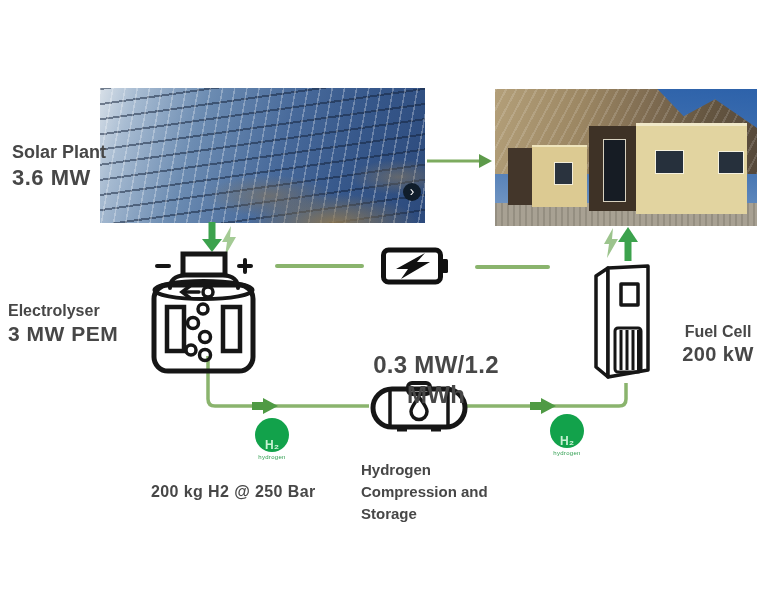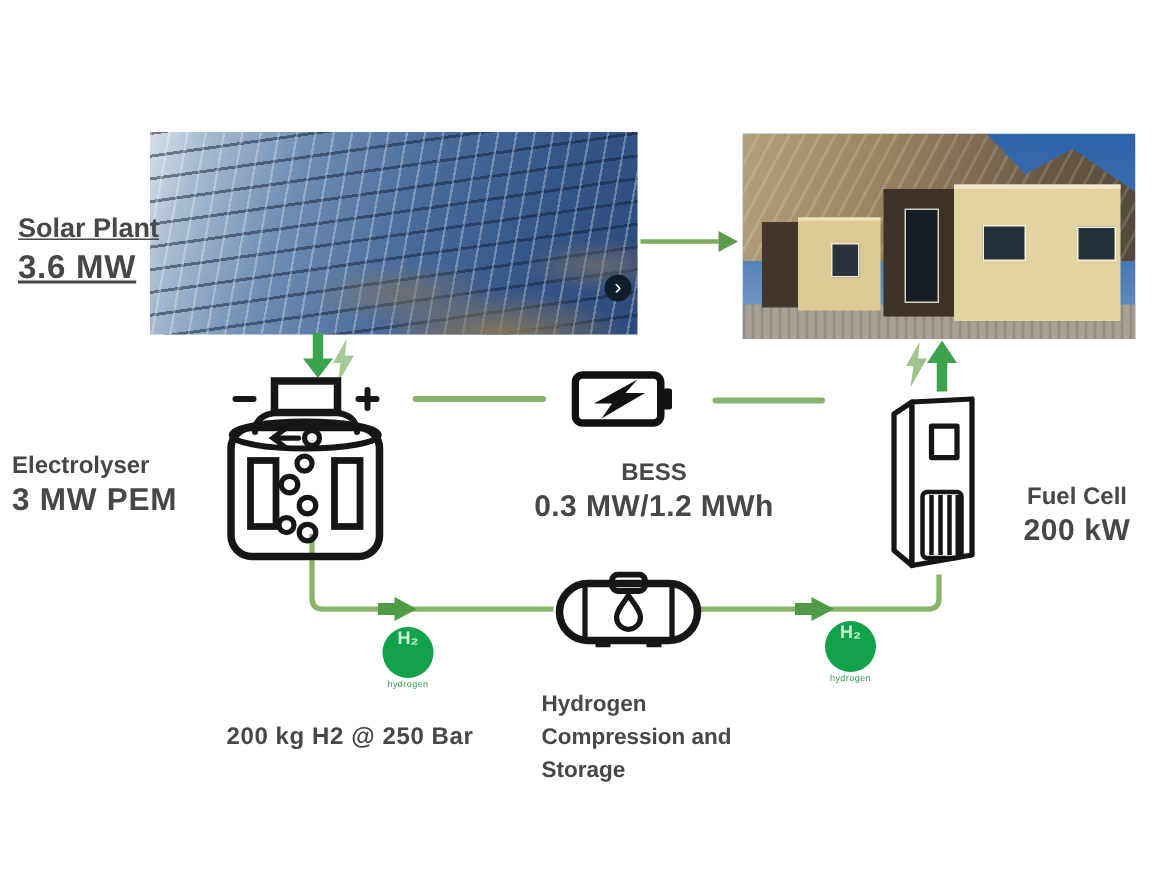--- a/index.html
+++ b/index.html
@@ -49,41 +49,41 @@
 
   
   .ic-electrolyser{left:147px;top:245px;width:113px;height:132px;}
   .ic-battery{left:381px;top:247px;width:68px;height:38px;}
   .ic-fuelcell{left:593px;top:263px;width:59px;height:118px;}
   .ic-tank{left:370px;top:381px;width:98px;height:52px;}
   .connector-layer{left:0;top:0;width:768px;height:593px;pointer-events:none;}
 
   
   .h2-badge{width:34px;height:34px;border-radius:50%;background:#12a24b;
-    display:flex;align-items:flex-start;justify-content:center;
+    display:flex;align-items:flex-end;justify-content:center;
     color:#c9f2d4;font-size:12px;font-weight:bold;}
   .h2-cap{width:64px;text-align:center;font-size:6px;color:#2f9e4f;letter-spacing:.3px;}
   .h2-left{left:255px;top:418px;}
   .h2-left-cap{left:240px;top:454px;}
   .h2-right{left:550px;top:414px;}
   .h2-right-cap{left:535px;top:450px;}
 
   
   .lbl{font-weight:600;line-height:1.25;}
   .lbl .name{display:block;}
   .lbl .cap{display:block;}
-  .lbl-solar{left:12px;top:141px;width:120px;text-align:left;text-decoration:underline;}
+  .lbl-solar{left:12px;top:141px;width:120px;text-align:left;}
   .lbl-solar .name{font-size:18px;}
   .lbl-solar .cap{font-size:22px;letter-spacing:.5px;}
   .lbl-electrolyser{left:8px;top:301px;width:140px;}
   .lbl-electrolyser .name{font-size:16px;}
   .lbl-electrolyser .cap{font-size:21px;letter-spacing:.5px;}
   .lbl-bess{left:346px;top:306px;width:180px;text-align:center;}
   .lbl-bess .name{font-size:16px;}
-  .lbl-bess .cap{font-size:20px;letter-spacing:.3px;}
+  .lbl-bess .cap{font-size:24px;letter-spacing:.3px;margin-top:44px;}
   .lbl-fuelcell{left:664px;top:322px;width:108px;text-align:center;}
   .lbl-fuelcell .name{font-size:16px;}
   .lbl-fuelcell .cap{font-size:20px;letter-spacing:.4px;}
   .lbl-storage{left:361px;top:459px;width:130px;font-size:15px;font-weight:600;
     line-height:22px;white-space:pre-line;text-align:left;}
   .lbl-quantity{left:151px;top:483px;font-size:16px;font-weight:600;letter-spacing:.4px;}
 </style>
 </head>
 <body>
 
@@ -221,21 +221,20 @@
     <span class="name">Solar Plant</span>
     <span class="cap">3.6 MW</span>
   </div>
 
   <div class="abs lbl lbl-electrolyser">
     <span class="name">Electrolyser</span>
     <span class="cap">3 MW PEM</span>
   </div>
 
   <div class="abs lbl lbl-bess">
-    <span class="name">BESS</span>
     <span class="cap">0.3 MW/1.2 MWh</span>
   </div>
 
   <div class="abs lbl lbl-fuelcell">
     <span class="name">Fuel Cell</span>
     <span class="cap">200 kW</span>
   </div>
 
   <div class="abs lbl-storage">Hydrogen
 Compression and

